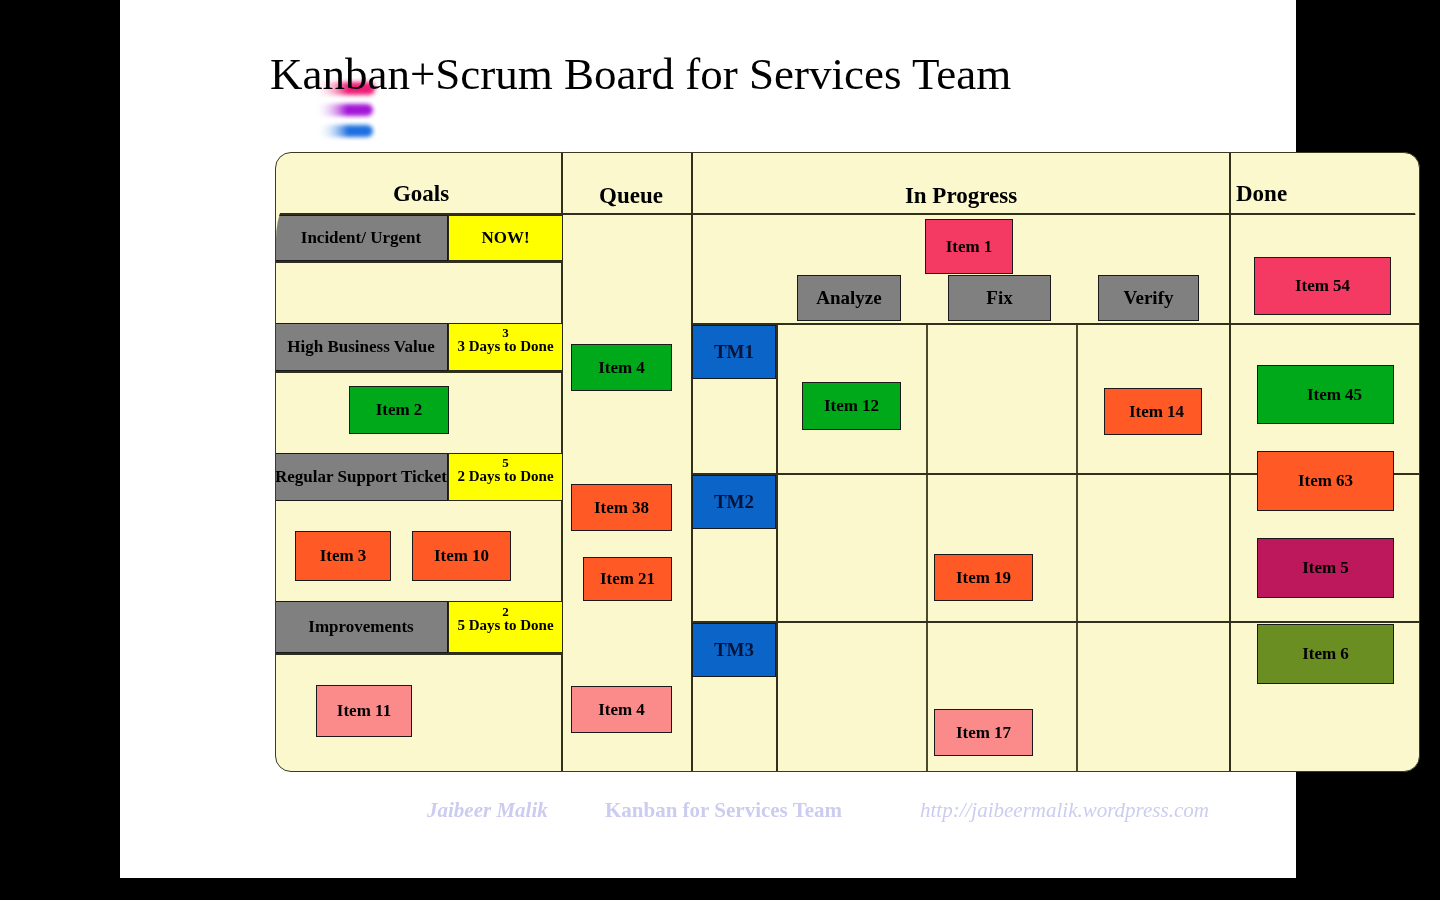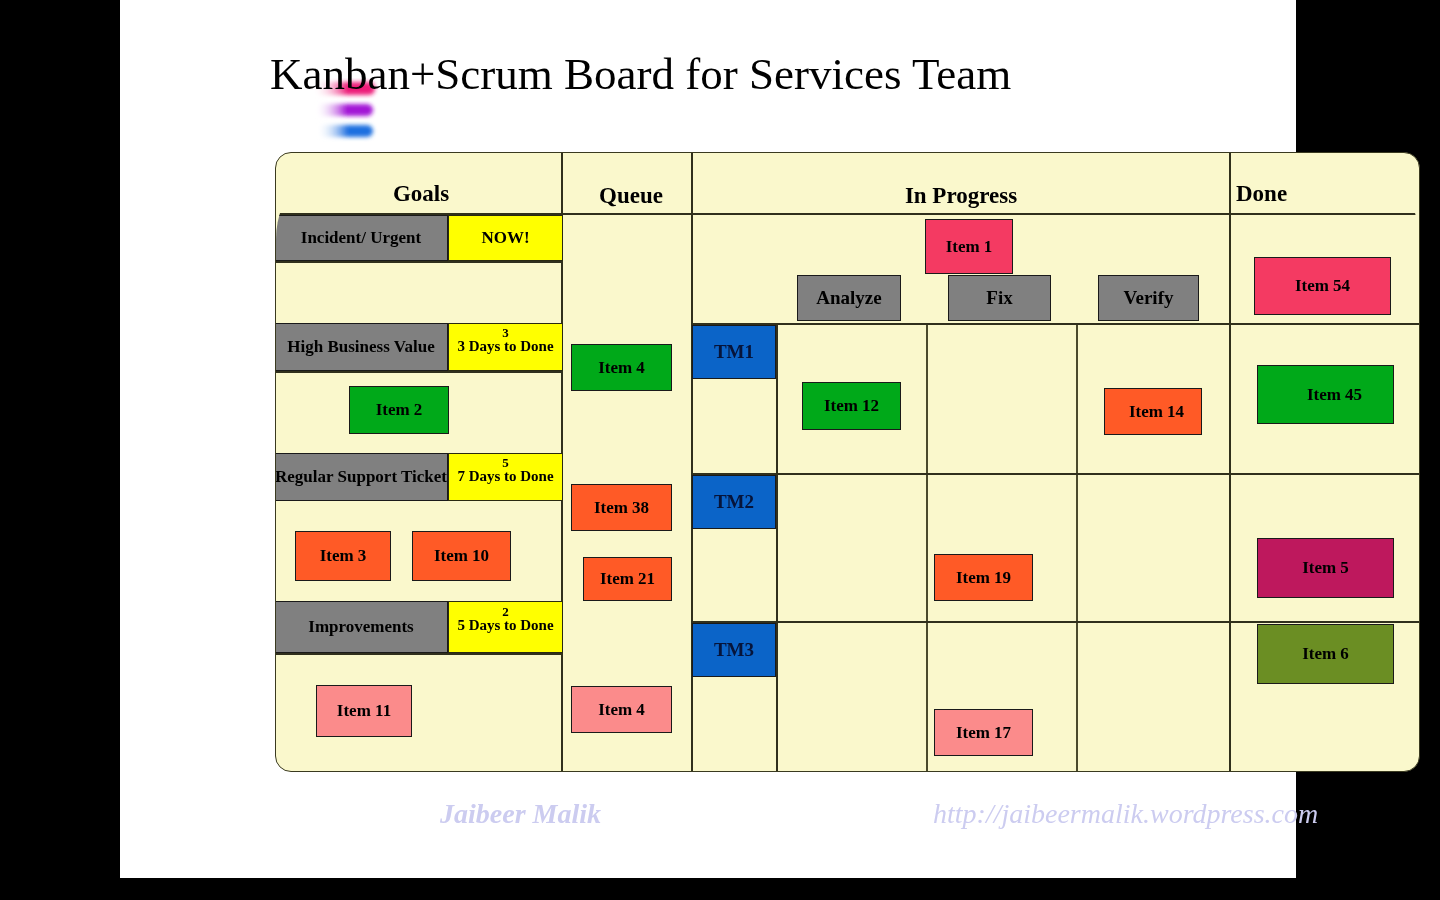--- a/index.html
+++ b/index.html
@@ -138,25 +138,25 @@
     background: #808080;
     border: 1.5px solid #1a1a1a;
     display: flex; align-items: center; justify-content: center;
     font-size: 19px; font-weight: bold; color: #000000;
     white-space: nowrap;
   }
 
   
   #footer {
     position: absolute;
-    left: 168px; top: 798px;
+    left: 155px; top: 798px;
     width: 1145px;
     height: 36px;
     color: #ccccf0;
-    font-size: 28px;
+    font-size: 21px;
     white-space: nowrap;
   }
   #footer span { position: absolute; top: 0; }
   .f-author { left: 152px; font-style: italic; font-weight: bold; }
   .f-mid    { left: 330px; font-weight: bold; }
   .f-url    { left: 645px; font-style: italic; }
 </style>
 </head>
 <body>
 
@@ -242,21 +242,21 @@
         </div>
         <div class="card" style="left:73px; top:233px; width:100px; height:48px; background:#00A919;">
           <span>Item 2</span>
         </div>
 
         <div class="goal-label" style="left:-2px; top:300px; width:174px; height:48px;">
           <span>Regular Support Ticket</span>
         </div>
         <div class="sla" style="left:172px; top:300px; width:115px; height:48px; padding-top:1px;">
           <span class="wip">5</span>
-          <span class="days">7 Days to Done</span>
+          <span class="days">2 Days to Done</span>
         </div>
         <div class="card" style="left:19px; top:378px; width:96px; height:50px; background:#FF5A26;">
           <span>Item 3</span>
         </div>
         <div class="card" style="left:136px; top:378px; width:99px; height:50px; background:#FF5A26;">
           <span>Item 10</span>
         </div>
 
         <div class="goal-label" style="left:-2px; top:448px; width:174px; height:52px;">
           <span>Improvements</span>
@@ -318,29 +318,33 @@
         <div class="card" style="left:658px; top:556px; width:99px; height:47px; background:#FB8B8B;">
           <span>Item 17</span>
         </div>
 
         <div class="card" style="left:978px; top:104px; width:137px; height:58px; background:#F43A62;">
           <span>Item 54</span>
         </div>
         <div class="card" style="left:981px; top:212px; width:137px; height:59px; background:#00A919;padding-left:18px;">
           <span>Item 45</span>
         </div>
+        <div class="card" style="left:981px; top:298px; width:137px; height:60px; background:#FF5A26;">
+          <span>Item 63</span>
+        </div>
         <div class="card" style="left:981px; top:385px; width:137px; height:60px; background:#be185d;">
           <span>Item 5</span>
         </div>
         <div class="card" style="left:981px; top:471px; width:137px; height:60px; background:#6B8E23;">
           <span>Item 6</span>
         </div>
 
       </div>
     </div>
 
     <div id="footer">
       <span class="f-author">Jaibeer Malik</span>
+      <span class="f-mid">Kanban for Services Team</span>
       <span class="f-url">http://jaibeermalik.wordpress.com</span>
     </div>
 
   </div>
 </div>
 
 </body></html>

